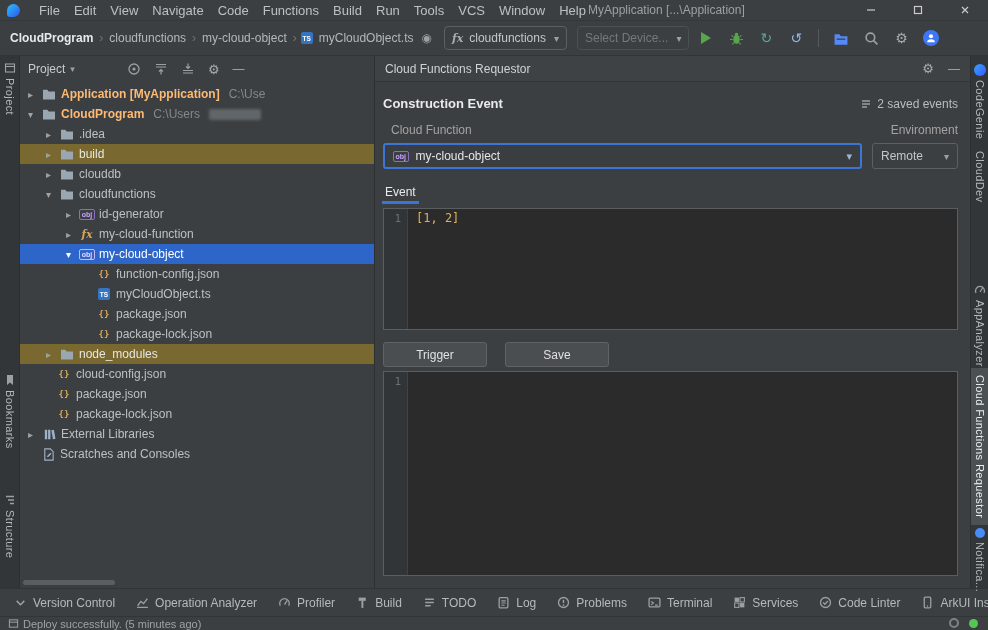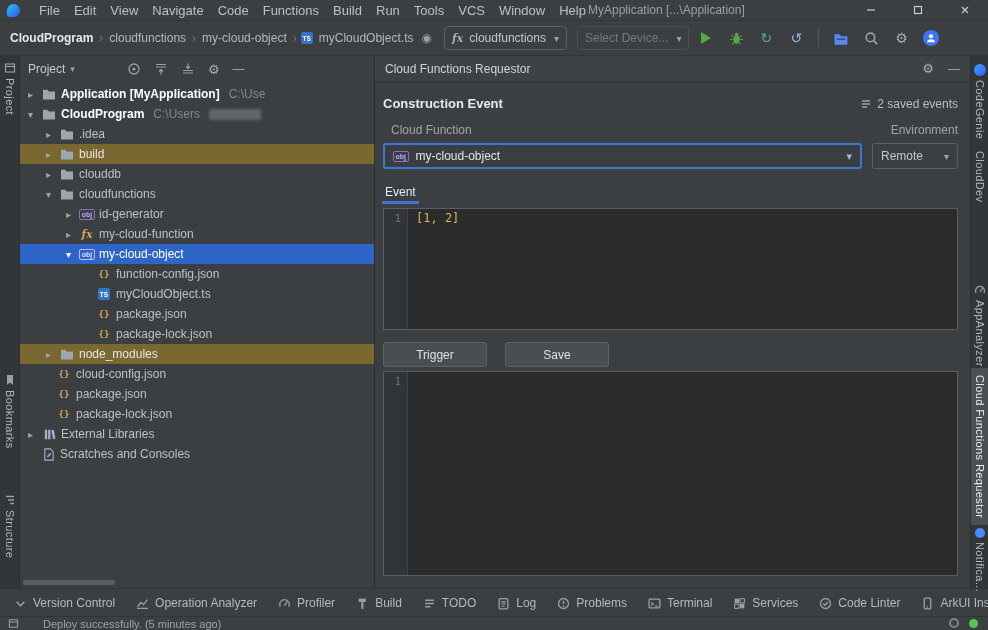--- a/index.html
+++ b/index.html
@@ -61,21 +61,21 @@
   .p-icons .icon-svg { width:14px; height:14px; }
   .minus-glyph { color:#a6abad; font-size:12px; }
   .tree { flex:1; overflow:hidden; padding-top:2px; }
   .trow { height:20px; display:flex; align-items:center; gap:4px; white-space:nowrap; cursor:pointer; padding-right:4px; }
   .trow .chev { width:13px; text-align:center; color:#9da1a4; font-size:10px; flex:none; }
   .trow.sel { background:#2d65c9; }
   .trow.sel .tl, .trow.sel .tp, .trow.sel .chev { color:#fff; }
   .trow.warn { background:#79682f; }
   .trow.warn .tl { color:#e8e6df; }
   .tl { color:#bcc0c3; font-size:12px; }
-  .tl.bold { color:#ffffff; font-weight:bold; }
+  .tl.bold { color:#fdba74; font-weight:bold; }
   .tp { color:#83888b; font-size:12px; margin-left:5px; }
   .redact { display:inline-block; width:52px; height:11px; background:#61666a; border-radius:2px; filter:blur(1.5px); margin-left:5px; }
   .fico { width:16px; display:flex; align-items:center; justify-content:center; flex:none; }
   .folder-ic { width:14px; height:12px; color:#9aa7b0; }
   .obj-badge { color:#c7a3ff; font-size:7px; font-weight:bold; border:1px solid #8a6fc0; border-radius:2px; padding:0 1.5px; line-height:9px; }
   .fx-badge { color:#d8a657; font-style:italic; font-family:"DejaVu Serif",serif; font-size:10.5px; font-weight:bold; }
   .json-badge { color:#d8a657; font-family:"DejaVu Sans Mono",monospace; font-size:9px; font-weight:bold; }
   .lib-ic, .scratch-ic { width:13px; height:13px; color:#9fb1c8; }
   .hscroll { position:absolute; bottom:3px; left:3px; width:92px; height:5px; background:#5a5e61; border-radius:3px; }
 
@@ -105,23 +105,23 @@
   .editor { display:flex; border:1px solid #5a5e60; background:#2b2b2b; margin-top:4px; overflow:hidden; }
   .editor.ev { height:122px; flex:none; }
   .editor.res { flex:1; margin-bottom:12px; }
   .ed-gutter { width:24px; background:#313538; border-right:1px solid #3f4345; font-family:"DejaVu Sans Mono",monospace; font-size:11px; color:#697075; text-align:right; padding:3px 6px 0 0; flex:none; }
   .ed-code { flex:1; padding:2px 8px; font-family:"DejaVu Sans Mono",monospace; font-size:12px; color:#d8b263; }
   .btn-row { display:flex; gap:18px; margin-top:12px; flex:none; }
   .btn { width:104px; height:25px; background:#4a4e51; border:1px solid #5f6365; border-radius:3px; color:#dfe1e3; font-size:12px; display:flex; align-items:center; justify-content:center; cursor:pointer; }
 
   
   .statusbar { height:28px; border-top:1px solid #323537; background:#3c3f41; display:flex; align-items:center; padding:0 12px 0 14px; gap:21px; flex:none; overflow:hidden; white-space:nowrap; }
-  .sbitem { display:flex; align-items:flex-end; gap:6px; color:#b5b9bc; font-size:12px; cursor:pointer; flex:none; }
+  .sbitem { display:flex; align-items:center; gap:6px; color:#b5b9bc; font-size:12px; cursor:pointer; flex:none; }
   .sbitem svg { width:13px; height:13px; color:#9aa0a4; flex:none; }
-  .bottombar { height:14px; background:#3c3f41; border-top:1px solid #323537; display:flex; align-items:flex-start; padding:1px 10px 0 8px; gap:24px; color:#9da2a5; font-size:11px; overflow:hidden; flex:none; }
+  .bottombar { height:14px; background:#3c3f41; border-top:1px solid #323537; display:flex; align-items:flex-start; padding:1px 10px 0 8px; gap:4px; color:#9da2a5; font-size:11px; overflow:hidden; flex:none; }
   .bottombar svg { width:11px; height:11px; color:#9aa0a4; flex:none; }
   .b-right { margin-left:auto; display:flex; align-items:center; gap:10px; }
   .dot-green { width:9px; height:9px; border-radius:50%; background:#53c653; }
   .ring-gray { width:10px; height:10px; border-radius:50%; border:2px solid #7d8285; }
 </style>
 </head>
 <body>
 
 <svg width="0" height="0" style="position:absolute" aria-hidden="true">
   <defs>

